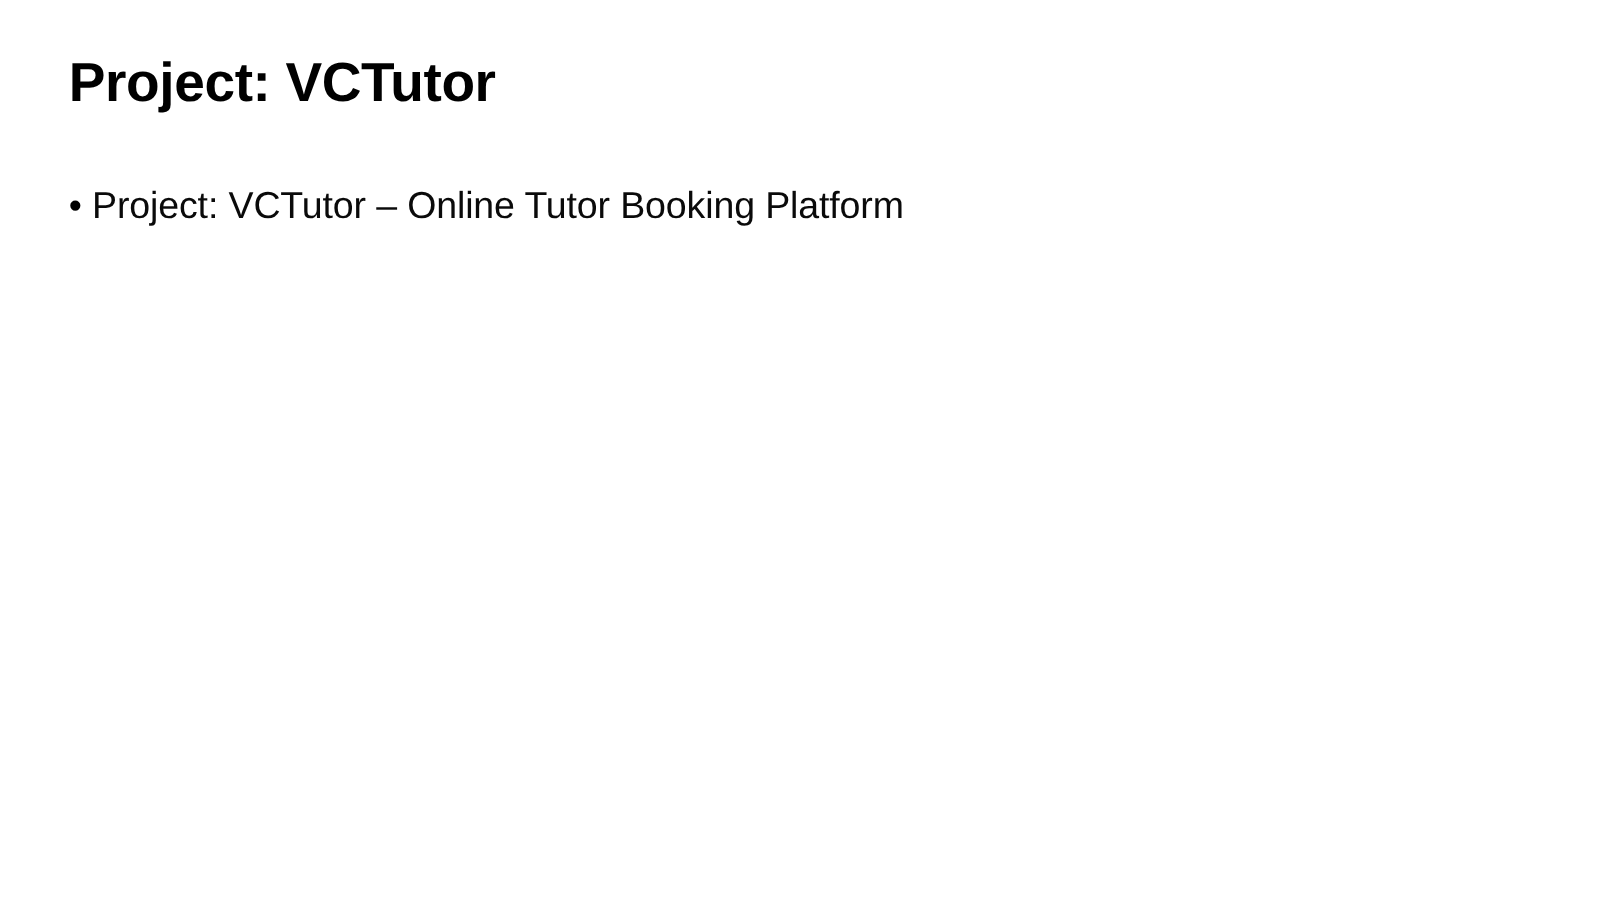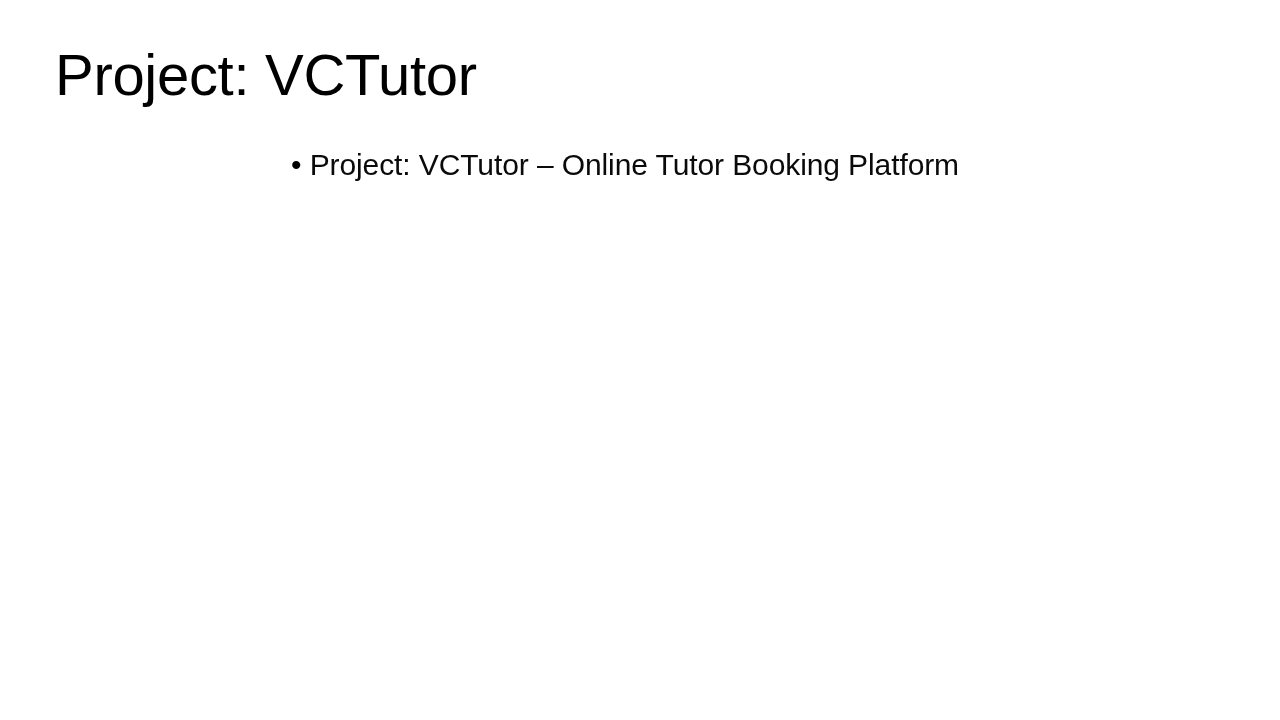--- a/index.html
+++ b/index.html
@@ -20,35 +20,34 @@
   }
 
   
   .slide-title {
     position: absolute;
     left: 55px;
     top: 44px;
     width: 1150px;
     margin: 0;
     font-family: "Liberation Sans", sans-serif;
-    font-size: 58px;
-    font-weight: 400;
+    font-size: 44px;
+    font-weight: 700;
     line-height: 1.06;
     letter-spacing: -0.3px;
     color: #000000;
     white-space: nowrap;
   }
 
   
   .body-block {
     position: absolute;
     left: 55px;
     top: 146px;
     width: 1140px;
-    text-align: center;
   }
 
   .bullet-para {
     margin: 0 0 10px 0;
     font-family: "Liberation Sans", sans-serif;
     font-size: 30px;
     font-weight: 400;
     line-height: 38px;
     letter-spacing: -0.1px;
     color: #0a0a0a;

